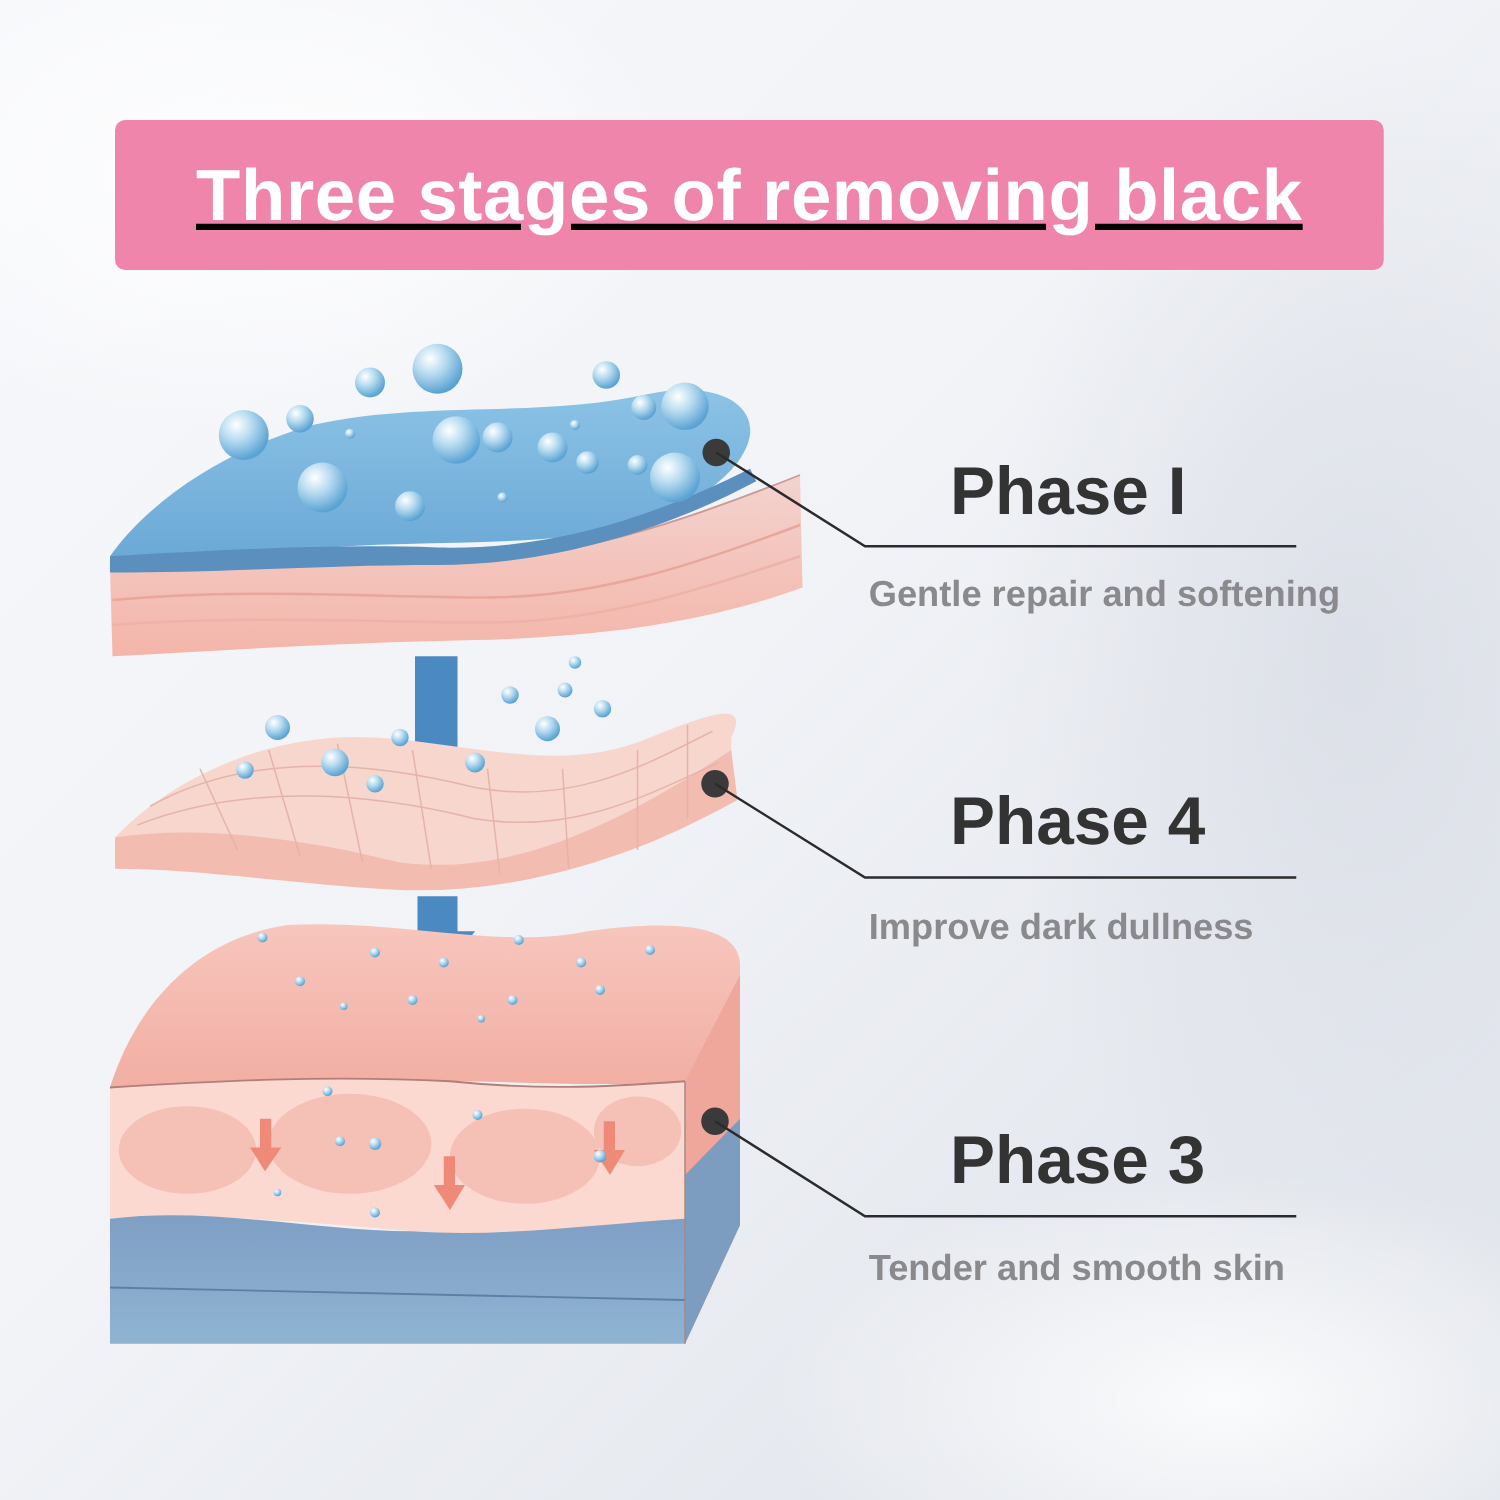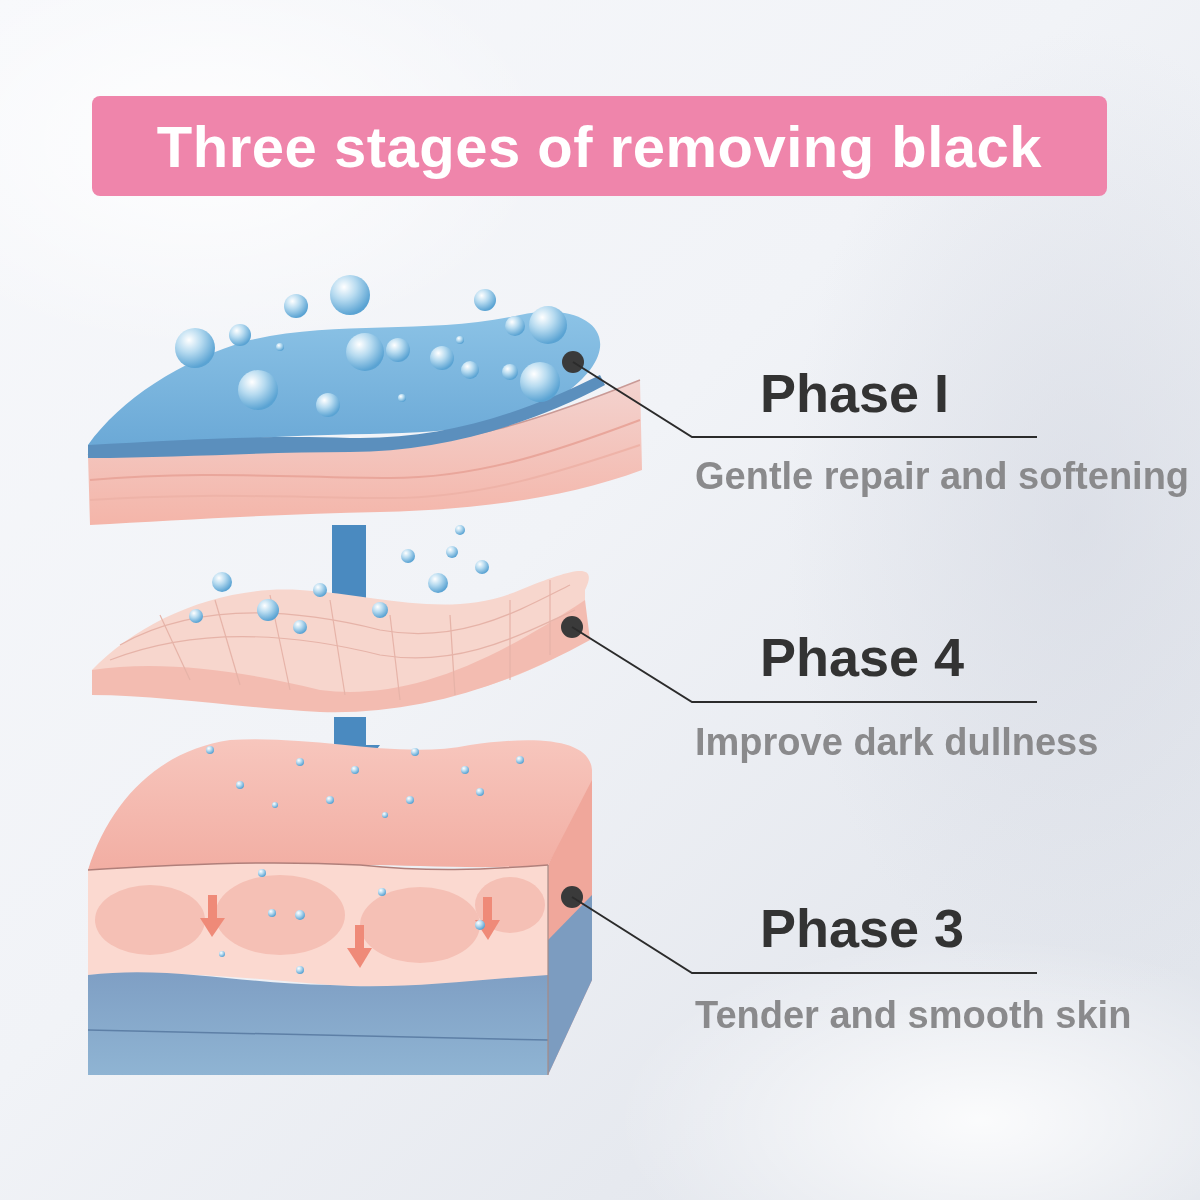--- a/index.html
+++ b/index.html
@@ -10,33 +10,33 @@
       position: relative;
     }
     .bg-sheen {
       position: absolute; inset: 0; pointer-events: none;
       background:
         radial-gradient(ellipse 520px 260px at 980px 1120px, rgba(255,255,255,0.85), rgba(255,255,255,0) 70%),
         radial-gradient(ellipse 420px 700px at 1080px 520px, rgba(210,214,224,0.55), rgba(255,255,255,0) 70%),
         radial-gradient(ellipse 500px 300px at 200px 140px, rgba(255,255,255,0.9), rgba(255,255,255,0) 70%);
     }
     .title-banner {
-      position: absolute; left: 92px; top: 96px; width: 1015px; height: 100px;
+      position: absolute; left: 92px; top: 96px; width: 1015px; height: 120px;
       background: #ef85ab; border-radius: 8px;
-      display: flex; align-items: center; justify-content: center;
+      display: flex; align-items: center; justify-content: center; text-decoration: underline;
     }
     .title-text {
       color: #ffffff; font-weight: 700; font-size: 58px; letter-spacing: 0.5px;
     }
     .illustration { position: absolute; left: 0; top: 0; width: 1200px; height: 1200px; }
     .phase-heading {
       position: absolute; font-weight: 700; font-size: 54px; color: #333333;
     }
     .phase-desc {
-      position: absolute; font-weight: 700; font-size: 38px; color: #8a8a8c; line-height: 43px;
+      position: absolute; font-weight: 700; font-size: 29px; color: #8a8a8c; line-height: 43px;
     }
     .phase-desc div { white-space: nowrap; }
   </style>
 </head>
 <body>
 
 <div class="bg-sheen"></div>
 
 <div class="title-banner">
   <span class="title-text">Three stages of removing black</span>

